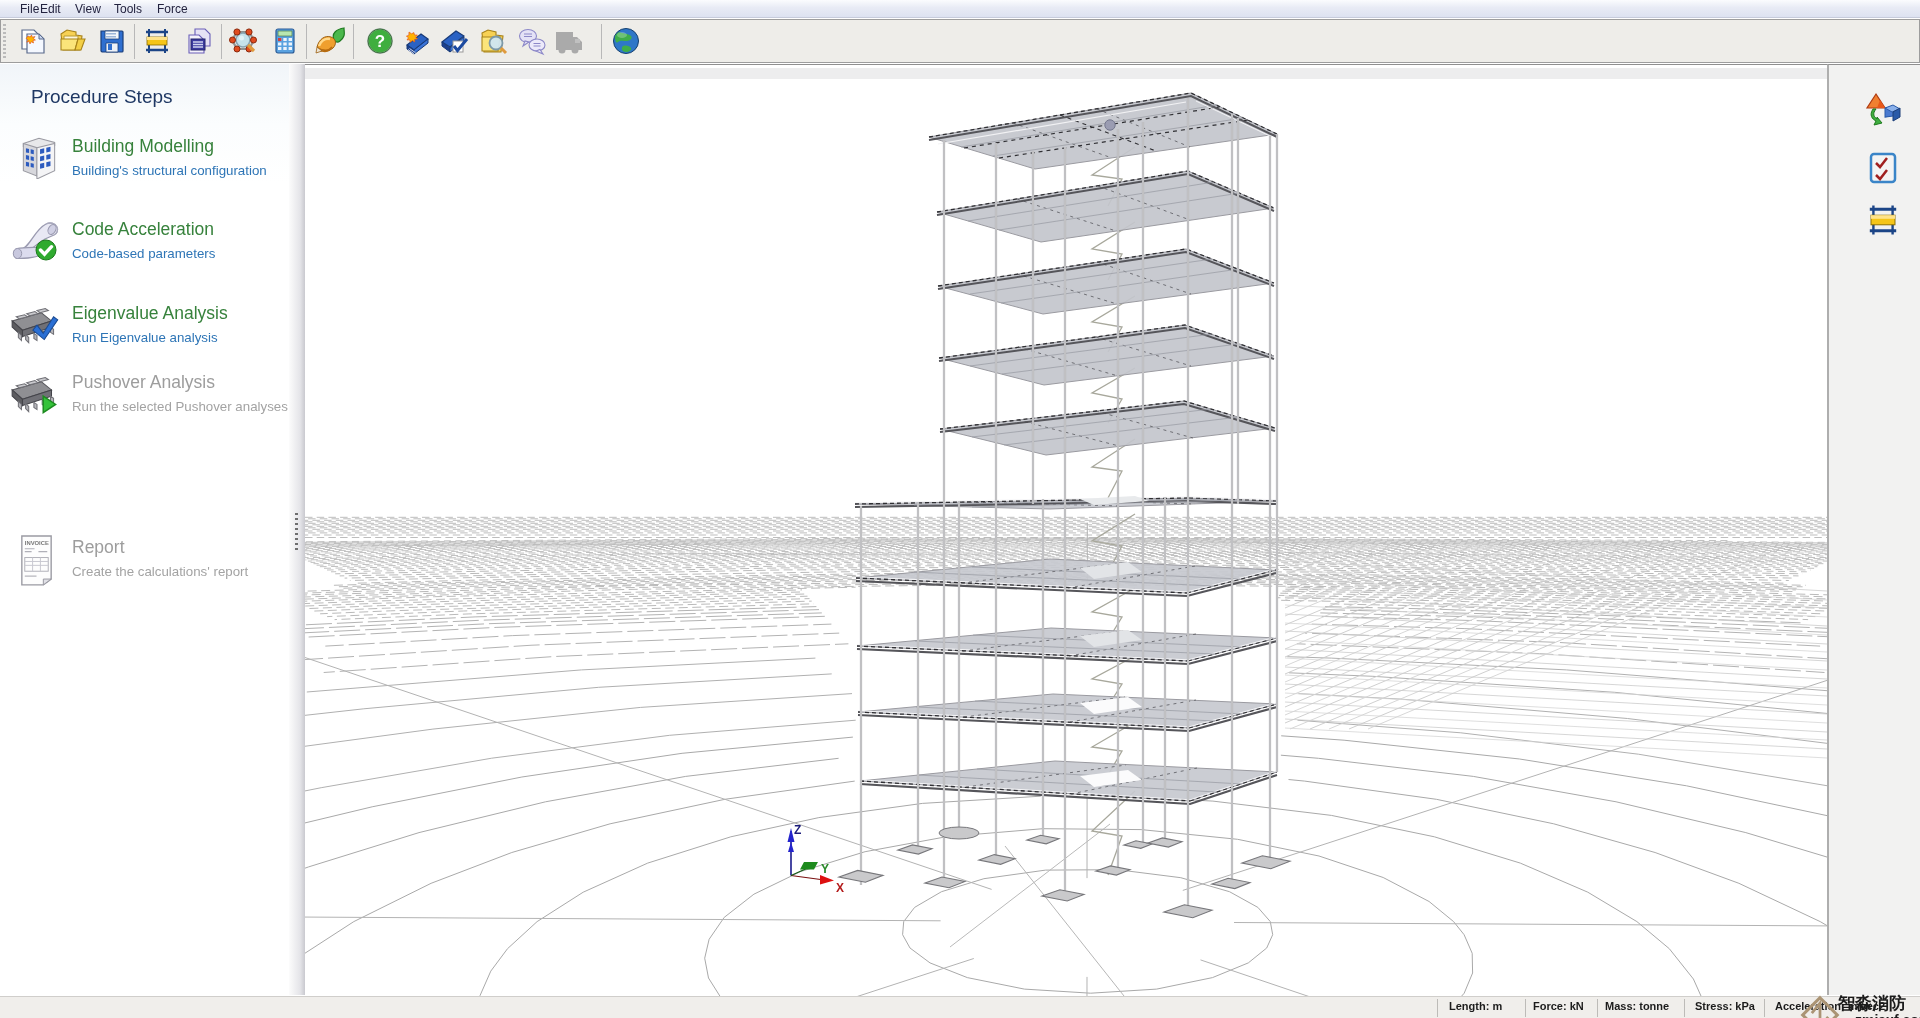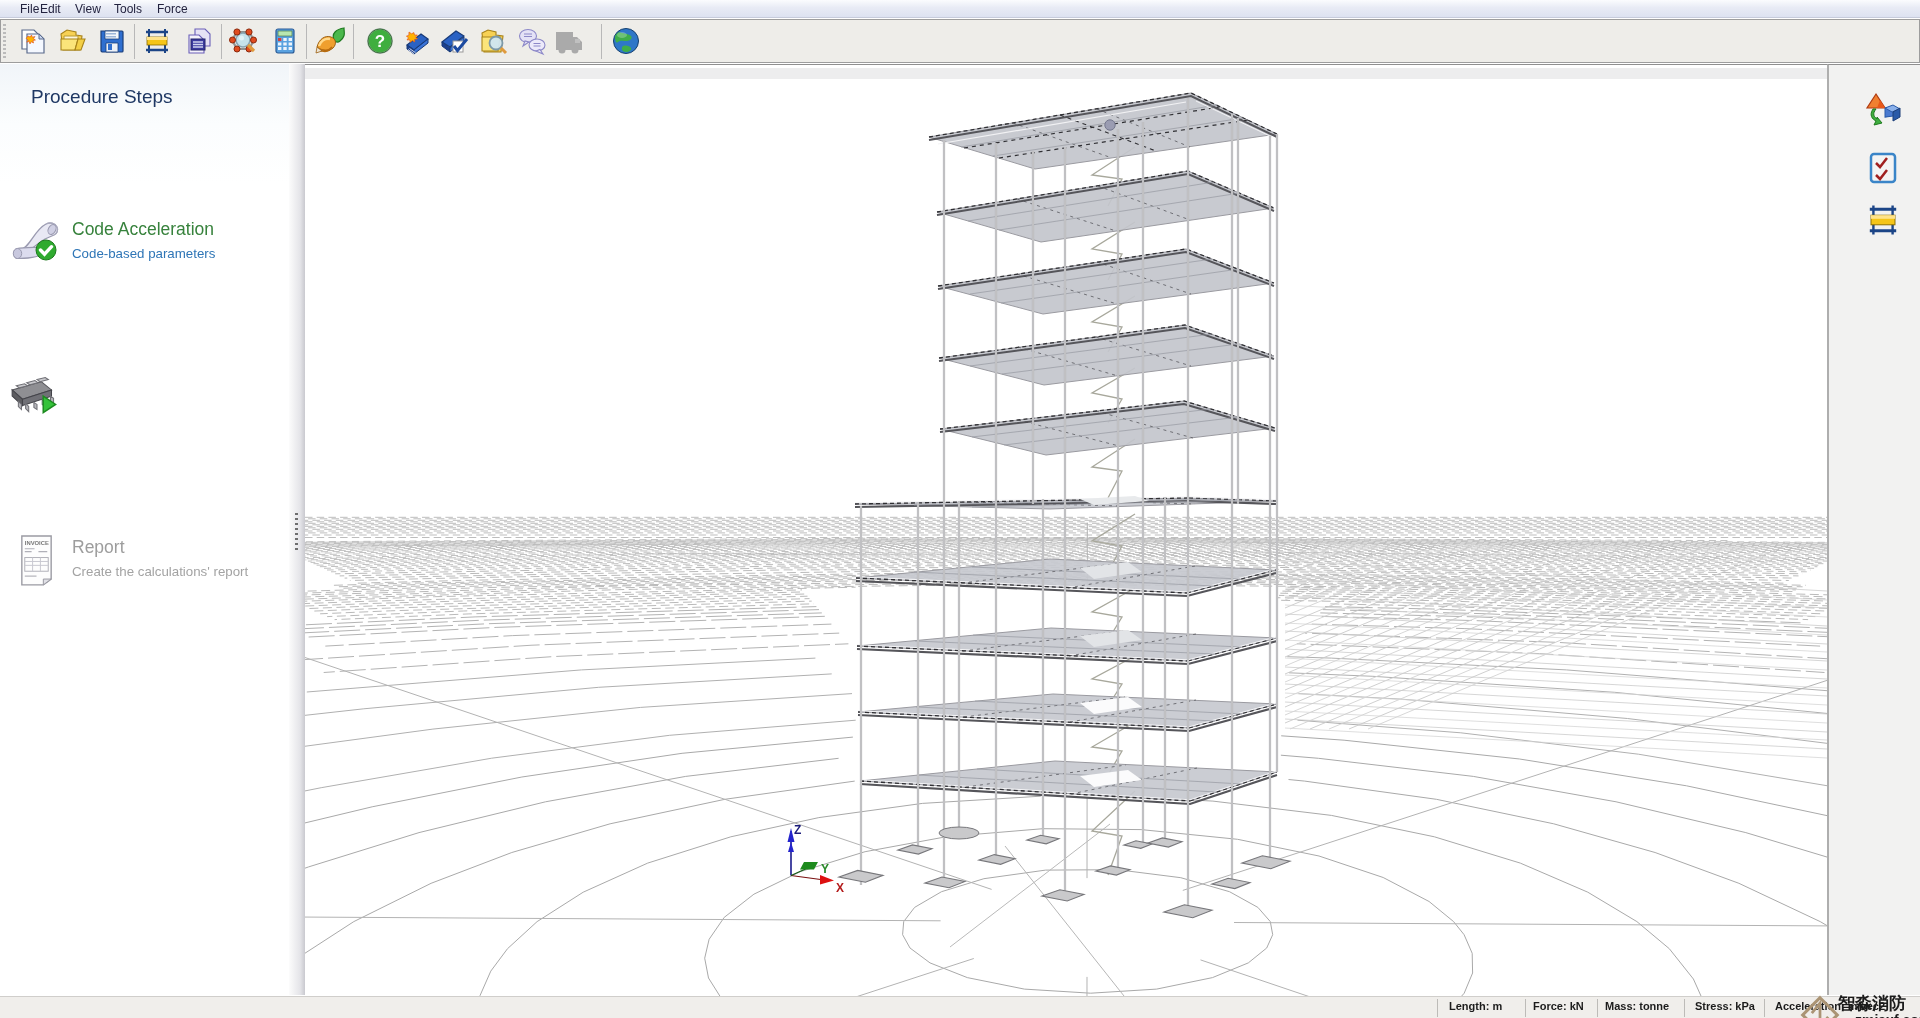--- a/index.html
+++ b/index.html
@@ -160,46 +160,81 @@
       <ellipse cx="11" cy="9" rx="5" ry="3" fill="#ffffff" fill-opacity="0.25"></ellipse>
     </svg>
     <div class="tbsep" style="left:133px"></div>
     <div class="tbsep" style="left:220px"></div>
     <div class="tbsep" style="left:305px"></div>
     <div class="tbsep" style="left:352px"></div>
     <div class="tbsep" style="left:600px"></div>
   </div>
 <div id="leftpanel">
   <div id="lp-title">Procedure Steps</div>
+  <div class="step" style="top:67px">
+      <div class="sico"><svg width="44" height="48" viewBox="0 0 42 46" style="margin-left:9px">
+          <path d="M6 12l15-5 15 4v3l-15 4-15-3z" fill="#e8e8ea" stroke="#9a9aa2"></path>
+          <path d="M6 12v26l13 5V16z" fill="#d7d7dc" stroke="#9a9aa2"></path>
+          <path d="M19 16l17-4v26l-17 8z" fill="#f4f4f6" stroke="#9a9aa2"></path>
+          <g fill="#2d5bbf">
+            <path d="M8.5 16.5l3 .7v4l-3-.7zM13 17.6l3 .7v4l-3-.7zM8.5 23l3 .7v4l-3-.7zM13 24.1l3 .7v4l-3-.7zM8.5 29.5l3 .7v4l-3-.7zM13 30.6l3 .7v4l-3-.7z"></path>
+            <path d="M22 17.5l4-1v4.6l-4 1zM28 16l4-1v4.6l-4 1zM22 24.5l4-1v4.6l-4 1zM28 23l4-1v4.6l-4 1zM22 31.5l4-1v4.6l-4 1zM28 30l4-1v4.6l-4 1z"></path>
+          </g>
+        </svg></div>
+      <div class="stxt">
+        <div class="st1" style="color:#37823c">Building Modelling</div>
+        <div class="st2" style="color:#2e75b6">Building's structural configuration</div>
+      </div>
+    </div>
     <div class="step" style="top:150px">
       <div class="sico"><svg width="52" height="50" viewBox="0 0 52 50" style="margin-left:2px">
           <path d="M10 36C20 34 24 16 36 10c4-2 9-1 11 3 1.5 3 0 7-3 8l-9 4c-6 3-12 9-17 13z" fill="#e9e9f4" stroke="#9a9ab0" stroke-width="1.3"></path>
           <path d="M36 10c4-2 9-1 11 3 1.5 3 0 7-3 8" fill="none" stroke="#b0b0c4" stroke-width="1"></path>
           <ellipse cx="42" cy="15.5" rx="3.6" ry="5.2" fill="#d0d0e4" stroke="#9a9ab0" transform="rotate(28 42 15.5)"></ellipse>
           <path d="M6 44c-3-2-3-7 0-9 2-1.5 22-2 24-1 2.5 1.5 2.5 5 0 7-4 3-20 4-24 3z" fill="#dcdcee" stroke="#9a9ab0" stroke-width="1.3"></path>
           <ellipse cx="7.5" cy="39.5" rx="4.2" ry="5" fill="#c8c8de" stroke="#9a9ab0"></ellipse>
           <circle cx="36" cy="36" r="10" fill="#2faa2f" stroke="#1d7a1d"></circle>
           <path d="M30.5 36l4 4.2 7-7.5" stroke="#ffffff" stroke-width="3.4" fill="none" stroke-linecap="round"></path>
         </svg></div>
       <div class="stxt">
         <div class="st1" style="color:#37823c">Code Acceleration</div>
         <div class="st2" style="color:#2e75b6">Code-based parameters</div>
       </div>
     </div>
+    <div class="step" style="top:234px">
+      <div class="sico"><svg width="58" height="50" viewBox="0 0 56 48">
+          <g>
+            <path d="M4 22l10 9 28-9-10-8z" fill="#8f8f93" stroke="#55555a"></path>
+            <path d="M4 22v6l10 9v-6z" fill="#5c5c60" stroke="#44444a"></path>
+            <path d="M14 31l28-9v6l-28 9z" fill="#707076" stroke="#44444a"></path>
+            <path d="M8 18l8-2 3 2-8 2zM18 15l8-2 3 2-8 2zM28 12l8-2 3 2-8 2z" fill="#c9c9cd" stroke="#707076"></path>
+            <path d="M10 33l3 3v5l-3-3zM17 35l3 3v5l-3-3zM25 34l3 2v5l-3-2zM33 31l3 2v5l-3-2zM41 28l3 2v5l-3-2z" fill="#b5b5ba" stroke="#707076"></path>
+          </g>
+          <path d="M28 26l6 8 10-16 4 3-13 19-11-9z" fill="#2a6fd4" stroke="#1b4a90" stroke-width="1"></path>
+        </svg></div>
+      <div class="stxt">
+        <div class="st1" style="color:#37823c">Eigenvalue Analysis</div>
+        <div class="st2" style="color:#2e75b6">Run Eigenvalue analysis</div>
+      </div>
+    </div>
     <div class="step" style="top:303px">
       <div class="sico"><svg width="58" height="50" viewBox="0 0 56 48">
           <g>
             <path d="M4 22l10 9 28-9-10-8z" fill="#8f8f93" stroke="#55555a"></path>
             <path d="M4 22v6l10 9v-6z" fill="#5c5c60" stroke="#44444a"></path>
             <path d="M14 31l28-9v6l-28 9z" fill="#707076" stroke="#44444a"></path>
             <path d="M8 18l8-2 3 2-8 2zM18 15l8-2 3 2-8 2zM28 12l8-2 3 2-8 2z" fill="#c9c9cd" stroke="#707076"></path>
             <path d="M10 33l3 3v5l-3-3zM17 35l3 3v5l-3-3zM25 34l3 2v5l-3-2zM33 31l3 2v5l-3-2zM41 28l3 2v5l-3-2z" fill="#b5b5ba" stroke="#707076"></path>
           </g>
           <path d="M34 28l12 8-12 8z" fill="#35c23a" stroke="#1d8a20" stroke-width="1.4"></path>
         </svg></div>
+      <div class="stxt">
+        <div class="st1" style="color:#9d9d9d">Pushover Analysis</div>
+        <div class="st2" style="color:#a3a3a3">Run the selected Pushover analyses</div>
+      </div>
     </div>
     <div class="step" style="top:468px">
       <div class="sico"><svg width="43" height="55" viewBox="0 0 44 56" style="margin-left:7px">
           <path d="M7 4h30v44l-8 6H7z" fill="#fdfdfd" stroke="#9a9aa2" stroke-width="1.4"></path>
           <path d="M29 54l8-6h-8z" fill="#e0e0e6" stroke="#9a9aa2"></path>
           <text x="10" y="13" font-size="6" font-weight="bold" fill="#777" font-family="Liberation Sans,sans-serif">INVOICE</text>
           <path d="M10 17h10M10 20h7M24 20h9" stroke="#b0b0b8" stroke-width="1.2"></path>
           <rect x="10" y="26" width="24" height="14" fill="none" stroke="#b0b0b8"></rect>
           <path d="M10 30h24M10 34h24M18 26v14M26 26v14" stroke="#c8c8d0" stroke-width="1"></path>
           <path d="M10 45h12" stroke="#b0b0b8" stroke-width="1.2"></path>

